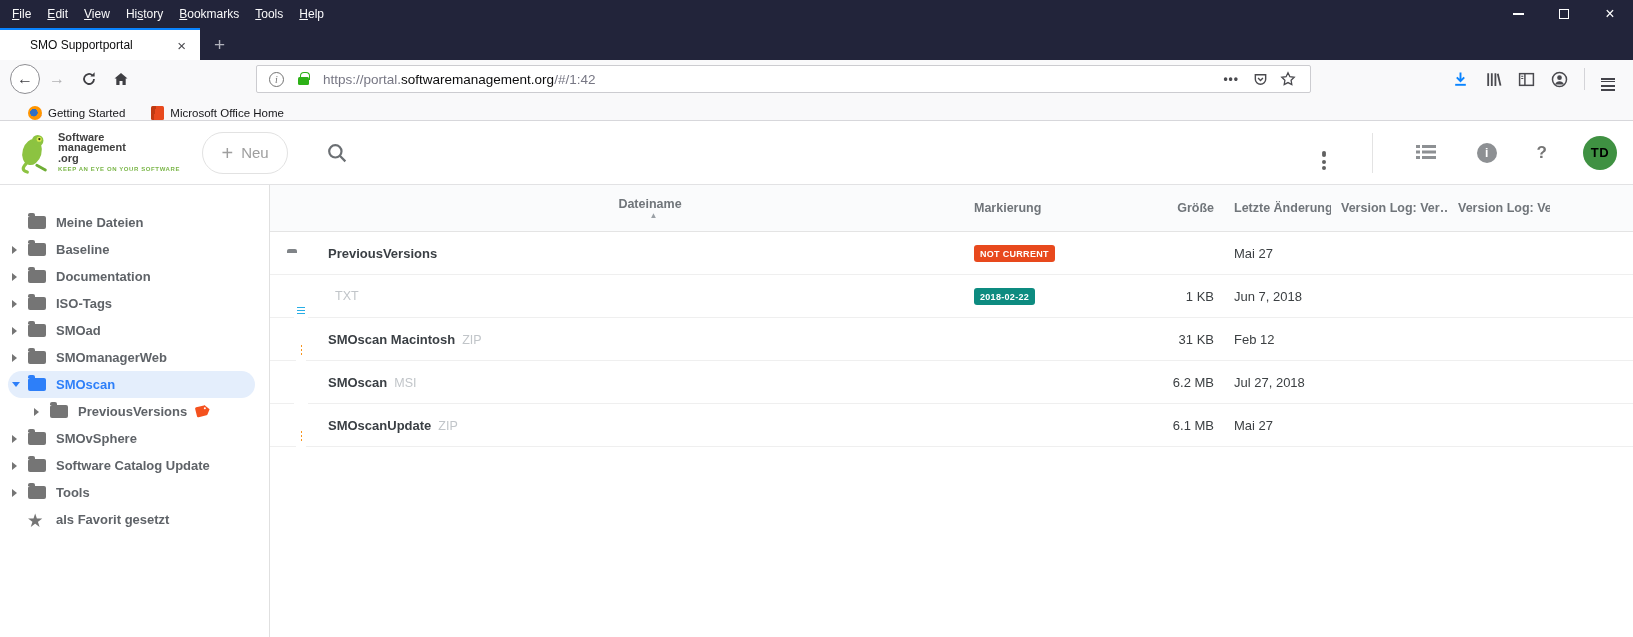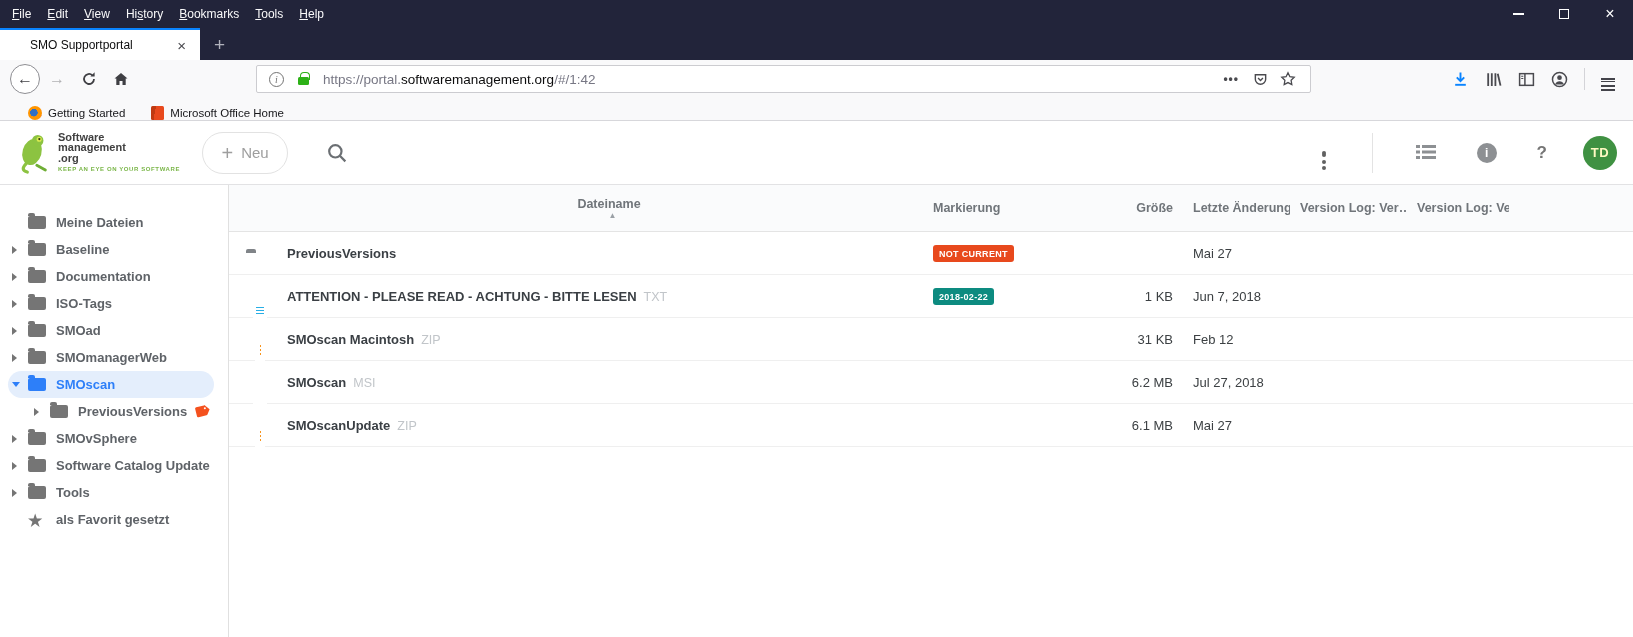--- a/index.html
+++ b/index.html
@@ -55,24 +55,24 @@
   .logo-tagline { font-size:6px; color:var(--logo-green); letter-spacing:.6px; margin-top:3px; font-weight:bold; }
   .neu-btn { margin-left:22px; width:86px; height:42px; border:1px solid #e2e2e2; border-radius:21px; background:#fff; display:flex; align-items:center; justify-content:center; color:#9e9e9e; font-size:15px; }
   .neu-plus { font-size:20px; margin-right:8px; color:#9e9e9e; line-height:1; }
   .hdr-search { margin-left:38px; display:flex; }
   .app-hdr-right { margin-left:auto; display:flex; align-items:center; }
   .kebab-dots span { display:block; width:4px; height:4px; border-radius:50%; background:#616161; margin:2.5px auto; }
   .hdr-sep { width:1px; height:40px; background:#e3e3e3; margin:0 22px 0 26px; }
   .hdr-ic { margin:0 20px; display:flex; align-items:center; }
   .info-badge { width:20px; height:20px; border-radius:50%; background:#8d9093; color:#fff; font-weight:bold; font-size:12px; display:flex; align-items:center; justify-content:center; }
   .question { font-size:17px; font-weight:bold; color:#757575; }
-  .avatar { width:34px; height:34px; border-radius:50%; background:var(--avatar-green); color:#fef9c3; font-size:13px; font-weight:bold; display:flex; align-items:center; justify-content:center; letter-spacing:.5px; margin-left:16px; }
+  .avatar { width:34px; height:34px; border-radius:50%; background:var(--avatar-green); color:#000000; font-size:13px; font-weight:bold; display:flex; align-items:center; justify-content:center; letter-spacing:.5px; margin-left:16px; }
 
   .app-body { display:flex; height:452px; }
-  .sidebar { width:229px; border-right:1px solid #e0e0e0; padding-top:24px; background:#fff; flex-shrink:0; }
+  .sidebar { width:270px; border-right:1px solid #e0e0e0; padding-top:24px; background:#fff; flex-shrink:0; }
   .side-item { height:27px; display:flex; align-items:center; margin:0 14px 0 8px; padding-left:4px; border-radius:16px; color:#5f6368; font-size:13px; font-weight:bold; white-space:nowrap; }
   .side-item.selected { background:var(--selected-bg); color:var(--accent-blue); }
   .side-item.indent { padding-left:26px; }
   .caret { width:16px; display:flex; align-items:center; flex-shrink:0; }
   .caret.right::before { content:''; border-left:5px solid #757575; border-top:4px solid transparent; border-bottom:4px solid transparent; }
   .caret.down::before { content:''; border-top:5px solid var(--accent-blue); border-left:4px solid transparent; border-right:4px solid transparent; }
   .sicon { width:18px; height:13px; background:#757575; border-radius:2px; position:relative; margin-right:10px; flex-shrink:0; }
   .sicon::before { content:''; position:absolute; top:-3px; left:0; width:7px; height:3px; background:inherit; border-radius:2px 2px 0 0; }
   .side-item.selected .sicon { background:var(--accent-blue); }
   .sicon-star { width:18px; margin-right:10px; font-size:16px; color:#757575; line-height:1; background:none; }
@@ -390,21 +390,20 @@
       <div class="cell-badge"><span class="badge" data-badge="red">NOT CURRENT</span></div>
       <div class="cell-size"></div>
       <div class="cell-date">Mai 27</div>
       <div class="cell-v"></div>
       <div class="cell-v2"></div>
     </div>
 
     <div class="row" data-type="txt">
       <div class="cell-icon"><span class="ficon"></span></div>
       <div class="cell-name">
-          <span class="fname">ATTENTION - PLEASE READ - ACHTUNG - BITTE LESEN</span>
           <span class="fext">TXT</span>
         </div>
       <div class="cell-badge"><span class="badge" data-badge="teal">2018-02-22</span></div>
       <div class="cell-size">1 KB</div>
       <div class="cell-date">Jun 7, 2018</div>
       <div class="cell-v"></div>
       <div class="cell-v2"></div>
     </div>
 
     <div class="row" data-type="zip">

